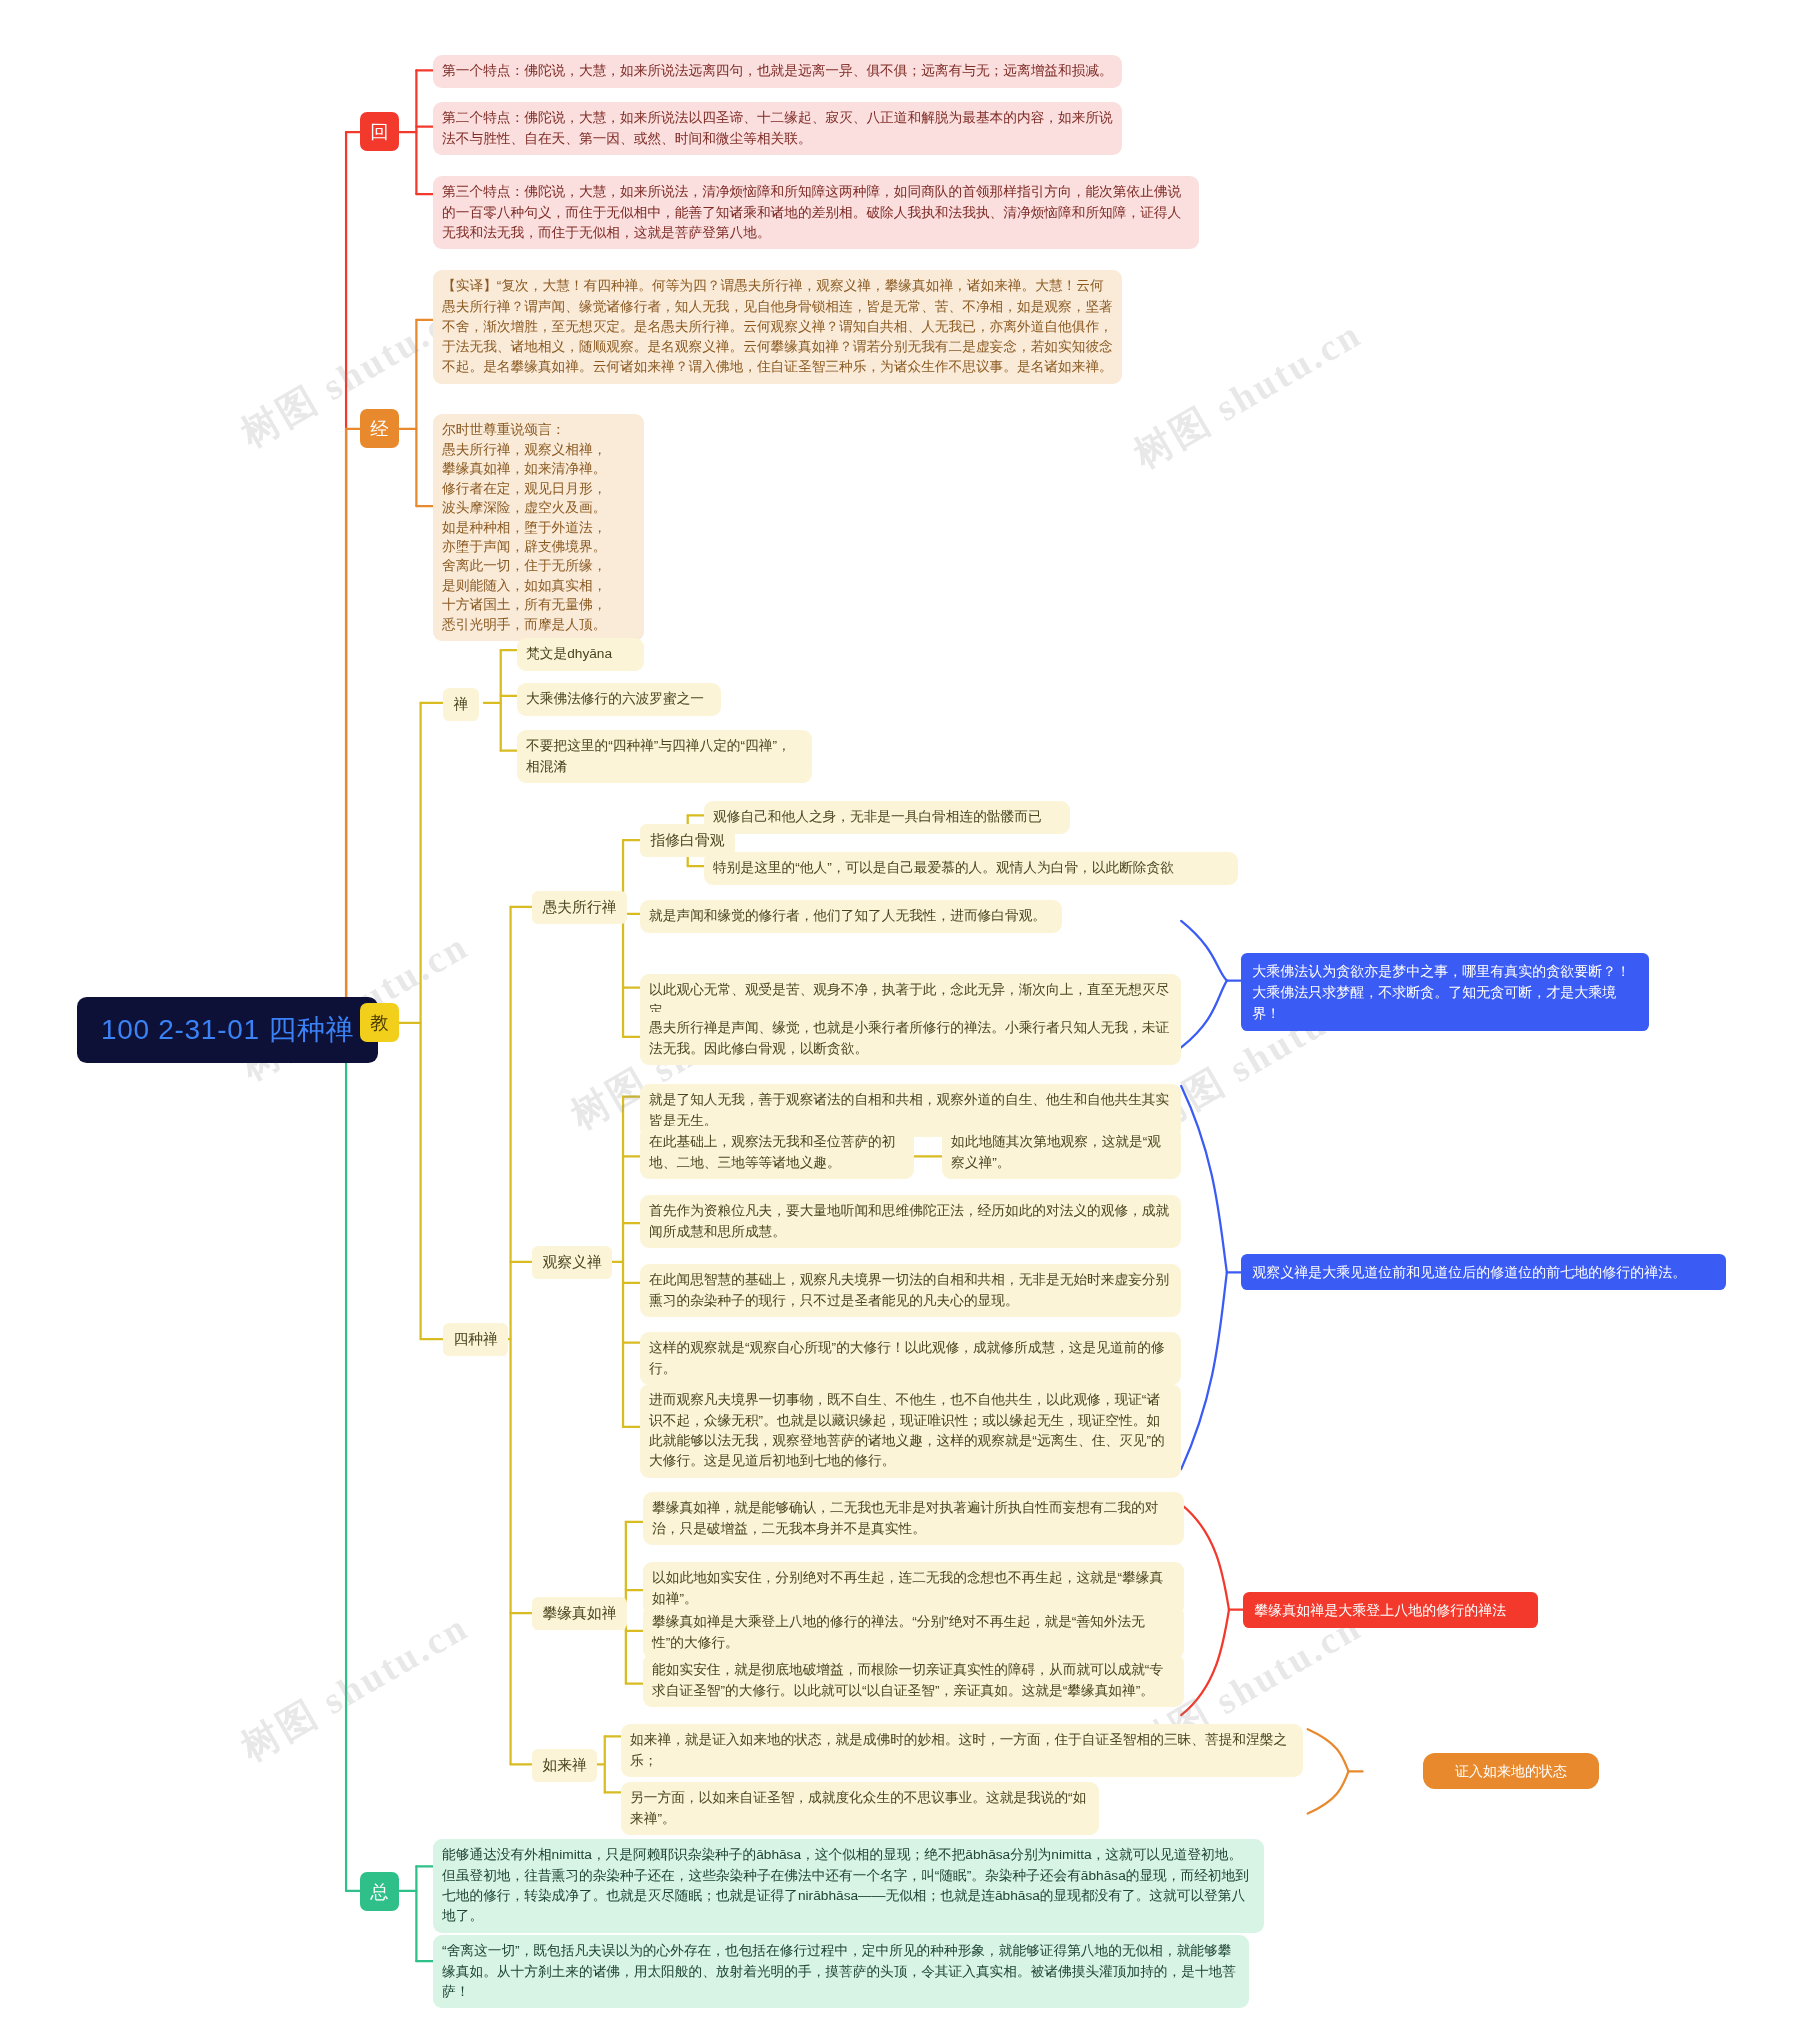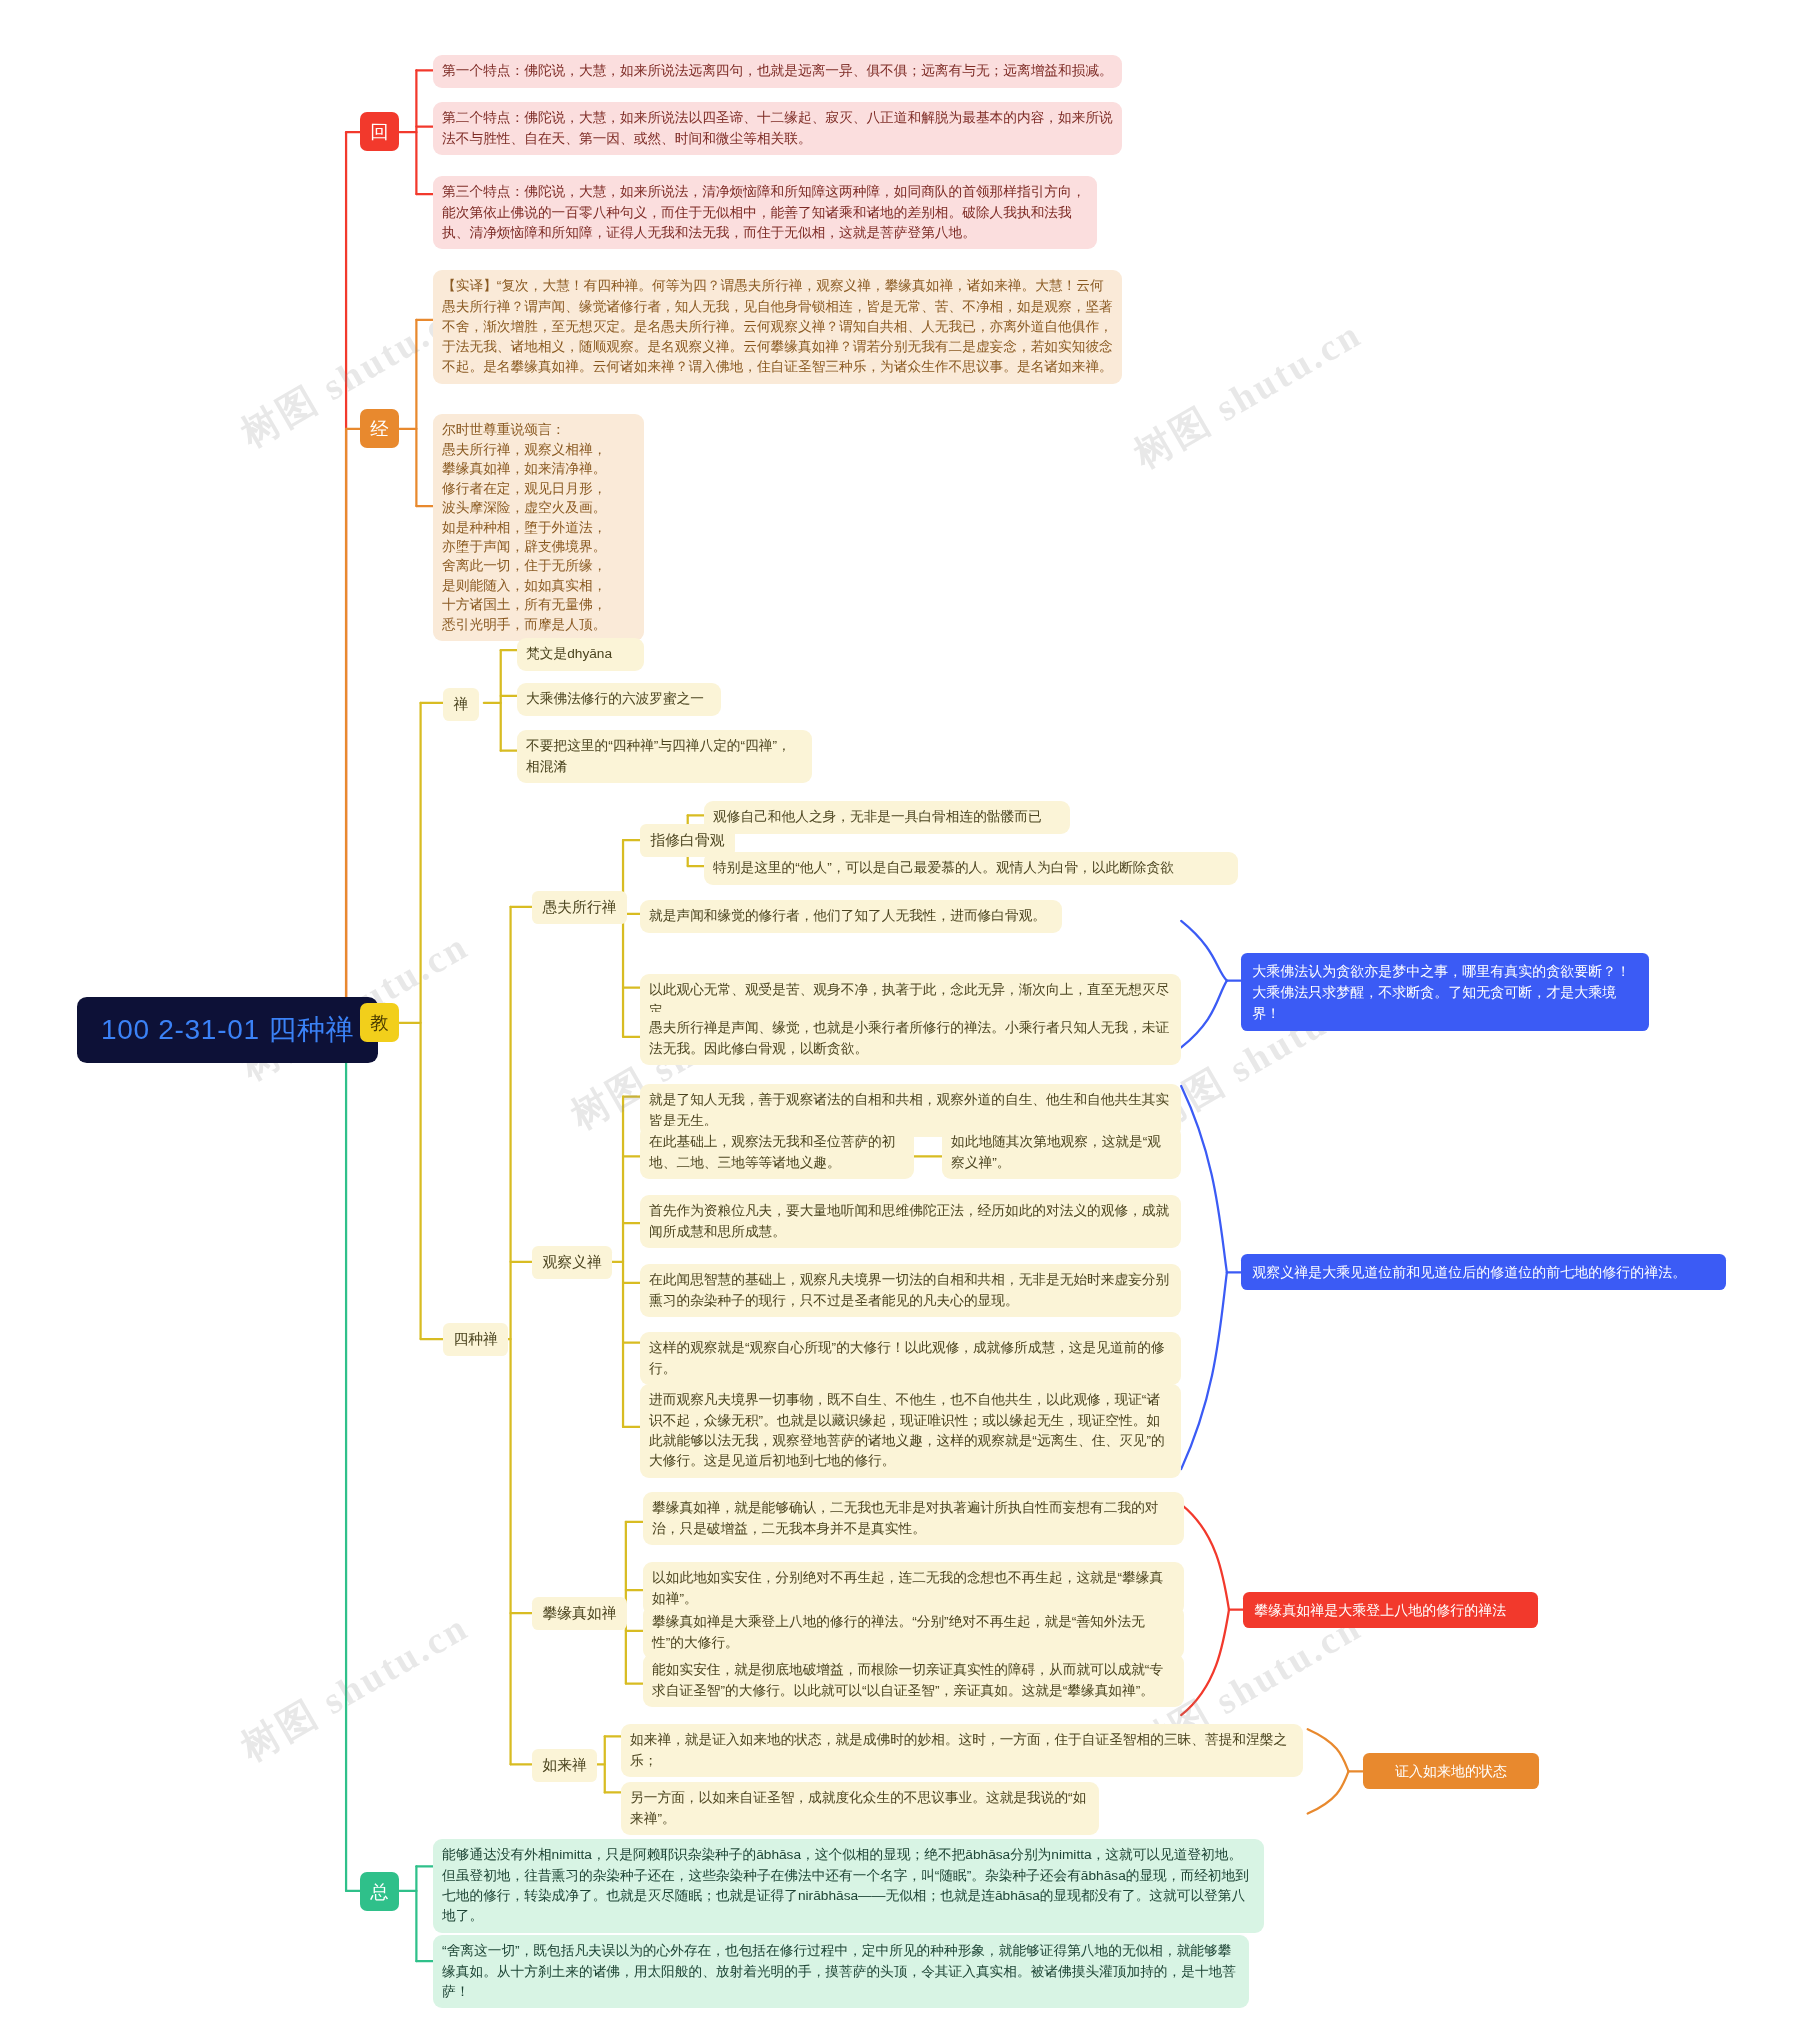--- a/index.html
+++ b/index.html
@@ -172,21 +172,21 @@
   <div class="wm" style="left:1139px;top:1097px;">树图 shutu.cn</div>
   <div class="wm" style="left:1125px;top:1729px;">树图 shutu.cn</div>
   <div class="wm" style="left:562px;top:1097px;">树图 shutu.cn</div>
 
   <div class="node root" style="left:77px;top:997px;">100 2-31-01 四种禅</div>
 
   <div class="node cat red" style="left:360px;top:112px;">回</div>
 
   <div class="node leaf pink" style="left:433px;top:55px;width:689px;">第一个特点：佛陀说，大慧，如来所说法远离四句，也就是远离一异、俱不俱；远离有与无；远离增益和损减。</div>
   <div class="node leaf pink" style="left:433px;top:102px;width:689px;">第二个特点：佛陀说，大慧，如来所说法以四圣谛、十二缘起、寂灭、八正道和解脱为最基本的内容，如来所说法不与胜性、自在天、第一因、或然、时间和微尘等相关联。</div>
-  <div class="node leaf pink" style="left:433px;top:176px;width:664px;">第三个特点：佛陀说，大慧，如来所说法，清净烦恼障和所知障这两种障，如同商队的首领那样指引方向，能次第依止佛说的一百零八种句义，而住于无似相中，能善了知诸乘和诸地的差别相。破除人我执和法我执、清净烦恼障和所知障，证得人无我和法无我，而住于无似相，这就是菩萨登第八地。</div>
+  <div class="node leaf pink" style="left:433px;top:176px;width:766px;">第三个特点：佛陀说，大慧，如来所说法，清净烦恼障和所知障这两种障，如同商队的首领那样指引方向，能次第依止佛说的一百零八种句义，而住于无似相中，能善了知诸乘和诸地的差别相。破除人我执和法我执、清净烦恼障和所知障，证得人无我和法无我，而住于无似相，这就是菩萨登第八地。</div>
 
   <div class="node cat orange" style="left:360px;top:409px;">经</div>
 
   <div class="node leaf sutra" style="left:433px;top:270px;width:689px;">【实译】“复次，大慧！有四种禅。何等为四？谓愚夫所行禅，观察义禅，攀缘真如禅，诸如来禅。大慧！云何愚夫所行禅？谓声闻、缘觉诸修行者，知人无我，见自他身骨锁相连，皆是无常、苦、不净相，如是观察，坚著不舍，渐次增胜，至无想灭定。是名愚夫所行禅。云何观察义禅？谓知自共相、人无我已，亦离外道自他俱作，于法无我、诸地相义，随顺观察。是名观察义禅。云何攀缘真如禅？谓若分别无我有二是虚妄念，若如实知彼念不起。是名攀缘真如禅。云何诸如来禅？谓入佛地，住自证圣智三种乐，为诸众生作不思议事。是名诸如来禅。</div>
   <div class="node leaf verse" style="left:433px;top:414px;width:211px;">尔时世尊重说颂言：
 愚夫所行禅，观察义相禅，
 攀缘真如禅，如来清净禅。
 修行者在定，观见日月形，
 波头摩深险，虚空火及画。
 如是种种相，堕于外道法，
@@ -236,21 +236,21 @@
   <div class="node leaf cream" style="left:643px;top:1606px;width:541px;">攀缘真如禅是大乘登上八地的修行的禅法。“分别”绝对不再生起，就是“善知外法无性”的大修行。</div>
   <div class="node leaf cream" style="left:643px;top:1654px;width:541px;">能如实安住，就是彻底地破增益，而根除一切亲证真实性的障碍，从而就可以成就“专求自证圣智”的大修行。以此就可以“以自证圣智”，亲证真如。这就是“攀缘真如禅”。</div>
 
   <div class="node callout red" style="left:1243px;top:1592px;width:295px;">攀缘真如禅是大乘登上八地的修行的禅法</div>
 
   <div class="node pill" style="left:532px;top:1749px;">如来禅</div>
 
   <div class="node leaf cream" style="left:621px;top:1724px;width:682px;">如来禅，就是证入如来地的状态，就是成佛时的妙相。这时，一方面，住于自证圣智相的三昧、菩提和涅槃之乐；</div>
   <div class="node leaf cream" style="left:621px;top:1782px;width:478px;">另一方面，以如来自证圣智，成就度化众生的不思议事业。这就是我说的“如来禅”。</div>
 
-  <div class="node callout orange" style="left:1363px;top:1753px;width:176px;text-align:center;">证入如来地的状态</div>
+  <div class="node callout orange" style="left:1423px;top:1753px;width:176px;text-align:center;border-radius:12px;">证入如来地的状态</div>
 
   <div class="node cat green" style="left:360px;top:1872px;">总</div>
 
   <div class="node leaf mint" style="left:433px;top:1839px;width:831px;">能够通达没有外相nimitta，只是阿赖耶识杂染种子的ābhāsa，这个似相的显现；绝不把ābhāsa分别为nimitta，这就可以见道登初地。但虽登初地，往昔熏习的杂染种子还在，这些杂染种子在佛法中还有一个名字，叫“随眠”。杂染种子还会有ābhāsa的显现，而经初地到七地的修行，转染成净了。也就是灭尽随眠；也就是证得了nirābhāsa——无似相；也就是连ābhāsa的显现都没有了。这就可以登第八地了。</div>
   <div class="node leaf mint" style="left:433px;top:1935px;width:816px;">“舍离这一切”，既包括凡夫误以为的心外存在，也包括在修行过程中，定中所见的种种形象，就能够证得第八地的无似相，就能够攀缘真如。从十方刹土来的诸佛，用太阳般的、放射着光明的手，摸菩萨的头顶，令其证入真实相。被诸佛摸头灌顶加持的，是十地菩萨！</div>
 
 </div>
 
 
 </body></html>

